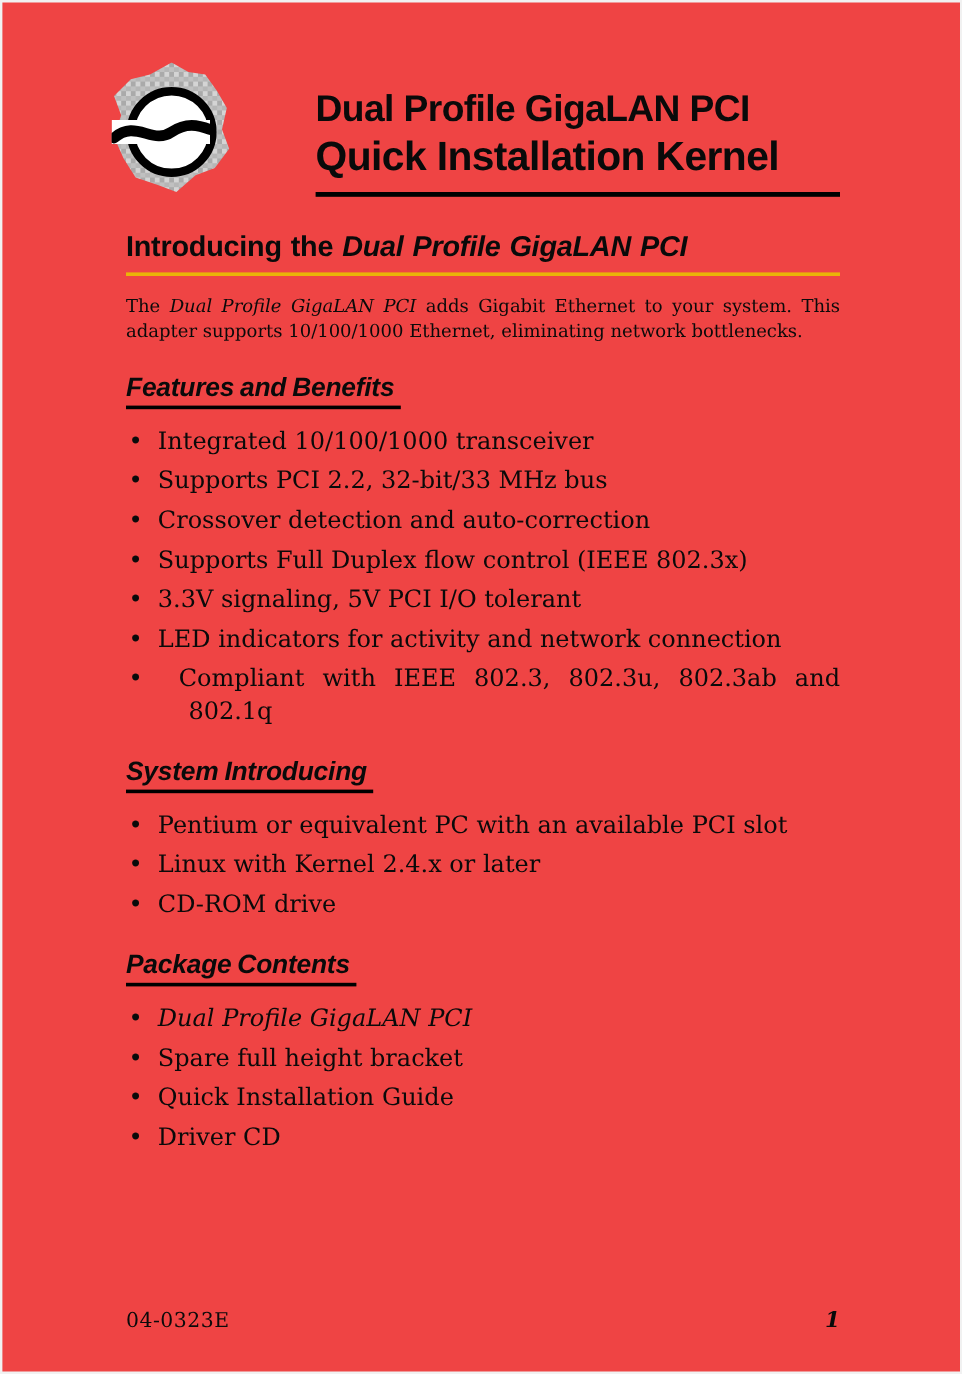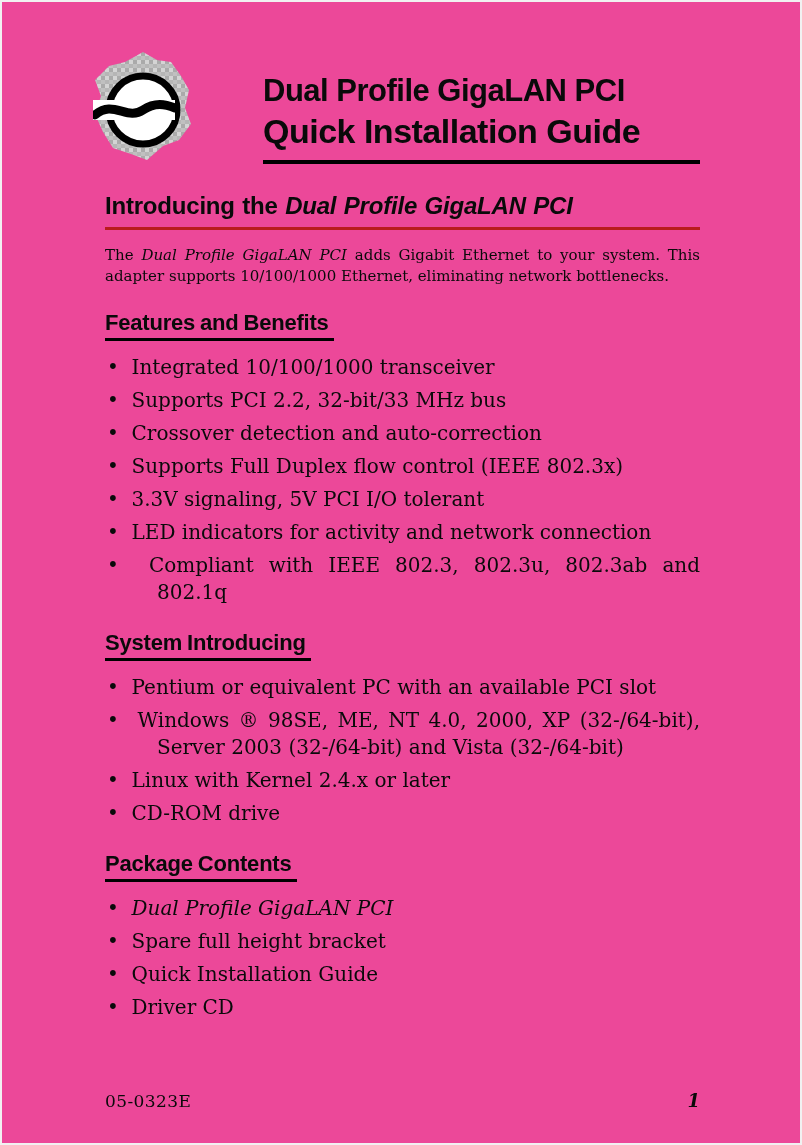--- a/index.html
+++ b/index.html
@@ -5,21 +5,21 @@
   * { margin:0; padding:0; box-sizing:border-box; }
   html, body { background:#ffffff; }
   body {
     width:802px; height:1145px;
     position:relative; overflow:hidden;
     font-family:"DejaVu Serif", serif;
     color:#0a0a0a;
   }
   .page {
     position:absolute; inset:0;
-    background:#ec4899;
+    background:#ef4444;
     box-shadow: inset 0 0 0 2px #f1f1f1;
     padding:50px 102px 0 105px;
   }
   
   .doc-header { display:flex; align-items:flex-start; }
   .logo { width:100px; height:112px; flex:none; margin-left:-12px; margin-top:2px; }
   .title-block {
     flex:1; margin-left:70px; padding-top:24px; padding-bottom:10px;
     border-bottom:4px solid #000;
   }
@@ -29,38 +29,38 @@
   }
   .title2 {
     font-family:"Liberation Sans", sans-serif; font-weight:bold;
     font-size:34px; letter-spacing:-0.5px; line-height:1.12; margin-top:3px;
   }
   
   h1.intro-heading {
     margin-top:28px;
     font-family:"Liberation Sans", sans-serif; font-weight:bold;
     font-size:24px; letter-spacing:-0.2px; word-spacing:1px;
-    padding-bottom:7px; border-bottom:3px solid #b91c1c;
+    padding-bottom:7px; border-bottom:3px solid #eab308;
   }
   h1.intro-heading .em { font-style:italic; }
   p.intro-para {
     margin-top:15px;
     font-size:15px; line-height:1.38; text-align:justify;
   }
   p.intro-para .em { font-style:italic; }
   
   h2.section-heading {
     margin:24px 0 13px;
     font-family:"Liberation Sans", sans-serif; font-weight:bold;
     font-size:22px; letter-spacing:-0.2px; word-spacing:-1px;
   }
   h2.section-heading span {
     display:inline-block;
     border-bottom:3px solid #000;
-    padding-bottom:2px; padding-right:5px;
+    padding-bottom:2px; padding-right:5px;font-style:italic;
   }
   .bullet {
     font-size:20px; line-height:1.35;
     margin-bottom:6px;
     padding-left:52px; text-indent:-50px;
     text-align:justify;
   }
   .bullet.italic { font-style:italic; }
   
   .footer {
@@ -87,21 +87,21 @@
           </pattern>
         </defs>
         <polygon points="50,0 64,8 78,10 88,24 96,38 92,56 98,72 86,88 70,94 54,108 38,102 20,96 10,80 2,62 8,44 2,28 16,14 32,10" fill="url(#px)"></polygon>
         <circle cx="50" cy="58" r="34" fill="#ffffff" stroke="#000000" stroke-width="7"></circle>
         <rect x="0" y="48" width="82" height="20" fill="#ffffff"></rect>
         <path d="M 2 63 C 20 47 34 69 50 58 C 62 50 72 52 82 56" fill="none" stroke="#000000" stroke-width="9" stroke-linecap="round"></path>
       </svg>
     </div>
     <div class="title-block">
       <div class="title1">Dual Profile GigaLAN PCI</div>
-      <div class="title2">Quick Installation Guide</div>
+      <div class="title2">Quick Installation Kernel</div>
     </div>
   </header>
 
   <h1 class="intro-heading"><span>Introducing the </span><span class="em">Dual Profile GigaLAN PCI</span></h1>
 
   <p class="intro-para"><span>The </span><span class="em">Dual Profile GigaLAN PCI</span><span> adds Gigabit Ethernet to your system.  This adapter supports 10/100/1000 Ethernet, eliminating network bottlenecks.</span></p>
 
   <section>
     <h2 class="section-heading"><span>Features and Benefits</span></h2>
     <div class="bullet-list">
@@ -112,34 +112,33 @@
         <div class="bullet">•&nbsp;&nbsp;3.3V signaling, 5V PCI I/O tolerant</div>
         <div class="bullet">•&nbsp;&nbsp;LED indicators for activity and network connection</div>
         <div class="bullet">•&nbsp;&nbsp;Compliant with IEEE 802.3, 802.3u, 802.3ab and 802.1q</div>
       </div>
   </section>
 
   <section>
     <h2 class="section-heading"><span>System Introducing</span></h2>
     <div class="bullet-list">
         <div class="bullet">•&nbsp;&nbsp;Pentium or equivalent PC with an available PCI slot</div>
-        <div class="bullet">•&nbsp;&nbsp;Windows ® 98SE, ME, NT 4.0, 2000, XP (32-/64-bit), Server 2003 (32-/64-bit) and Vista (32-/64-bit)</div>
         <div class="bullet">•&nbsp;&nbsp;Linux with Kernel 2.4.x or later</div>
         <div class="bullet">•&nbsp;&nbsp;CD-ROM drive</div>
       </div>
   </section>
 
   <section>
     <h2 class="section-heading"><span>Package Contents</span></h2>
     <div class="bullet-list">
         <div class="bullet italic">•&nbsp;&nbsp;Dual Profile GigaLAN PCI</div>
         <div class="bullet">•&nbsp;&nbsp;Spare full height bracket</div>
         <div class="bullet">•&nbsp;&nbsp;Quick Installation Guide</div>
         <div class="bullet">•&nbsp;&nbsp;Driver CD</div>
       </div>
   </section>
 
   <div class="footer">
-    <span class="doc-num">05-0323E</span>
+    <span class="doc-num">04-0323E</span>
     <span class="page-num">1</span>
   </div>
 
 </div>
 
 </body></html>

